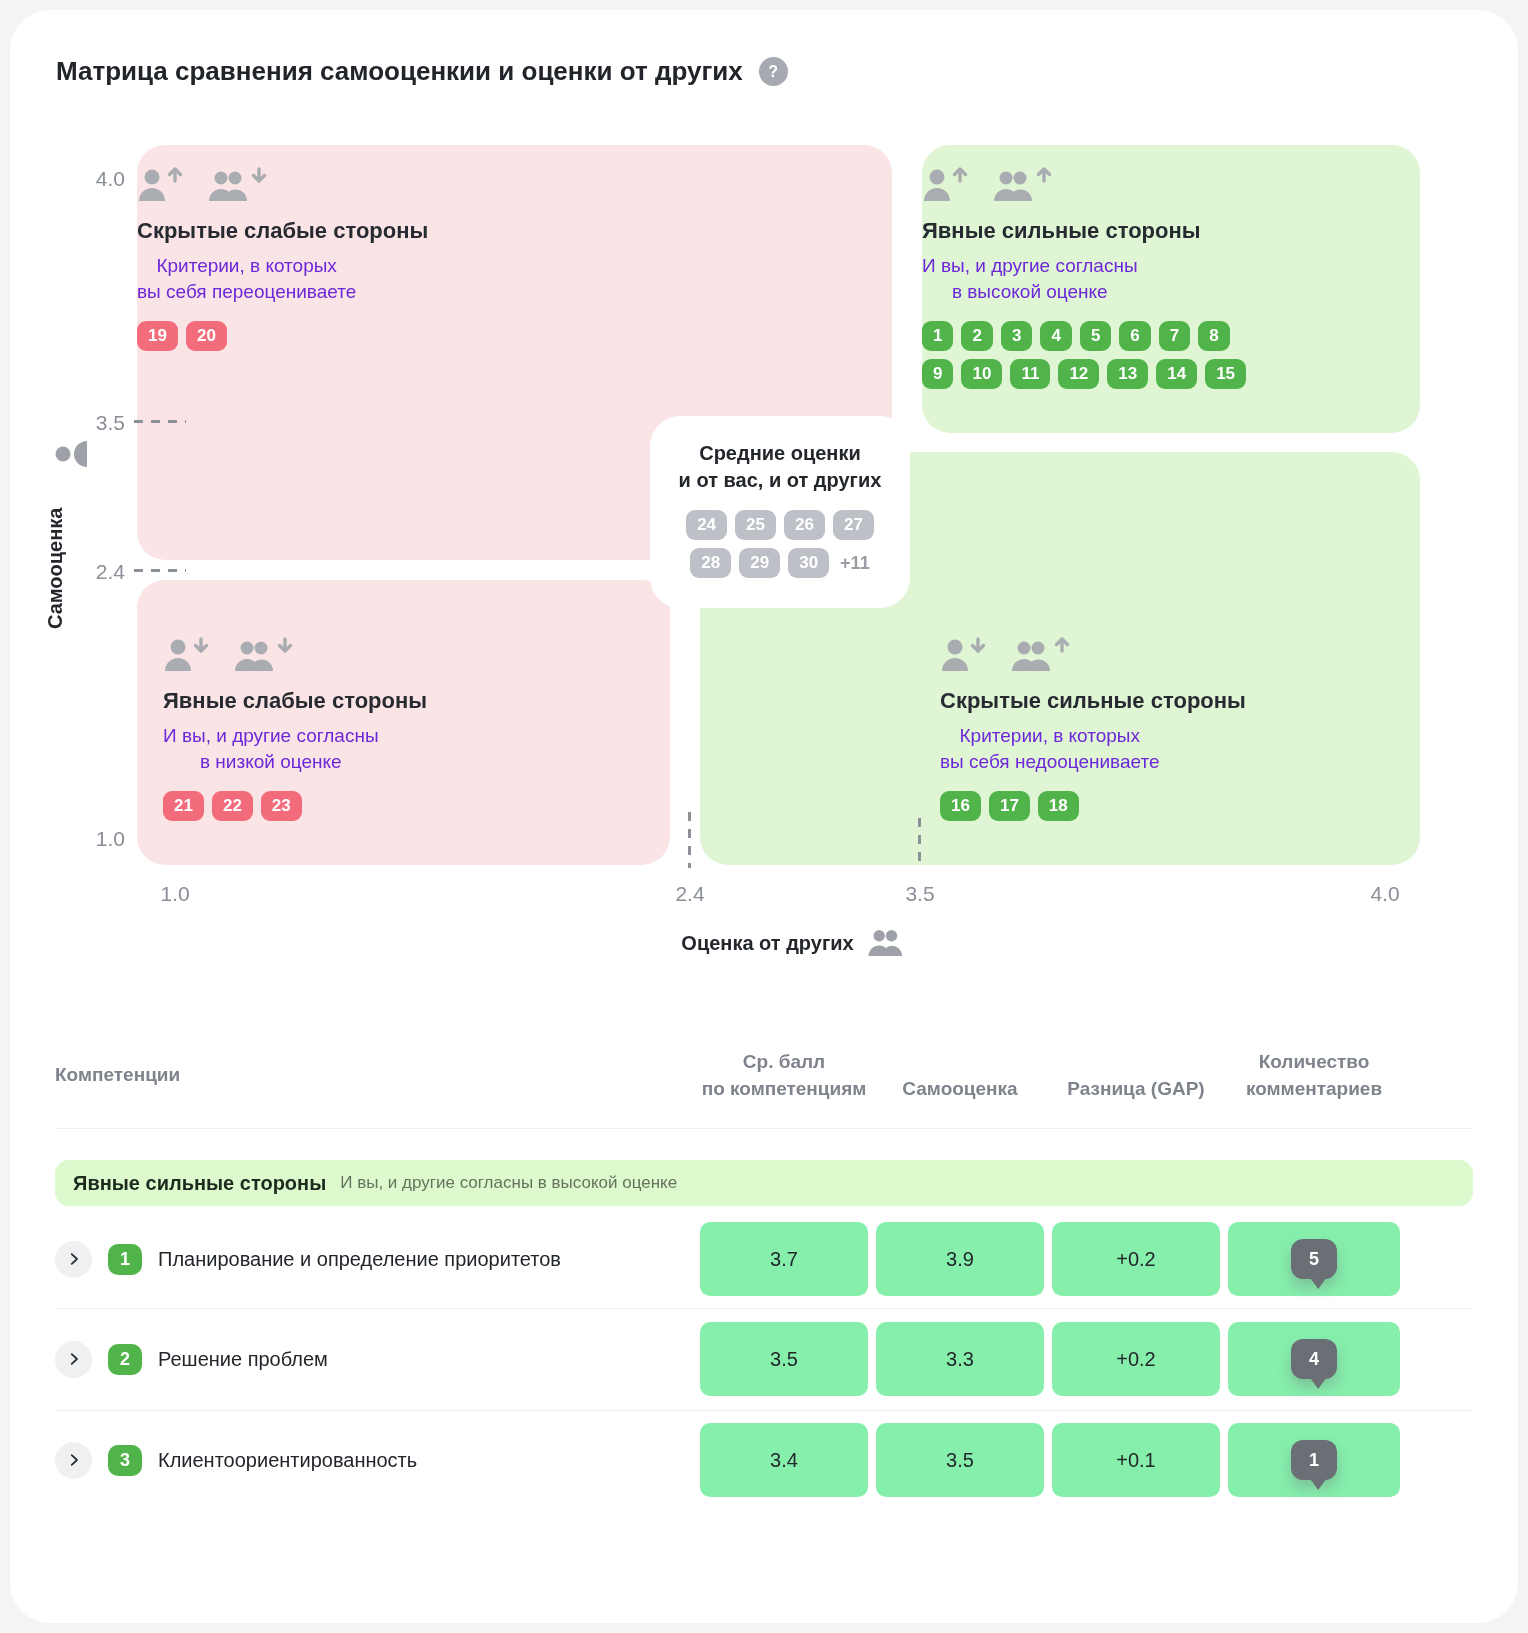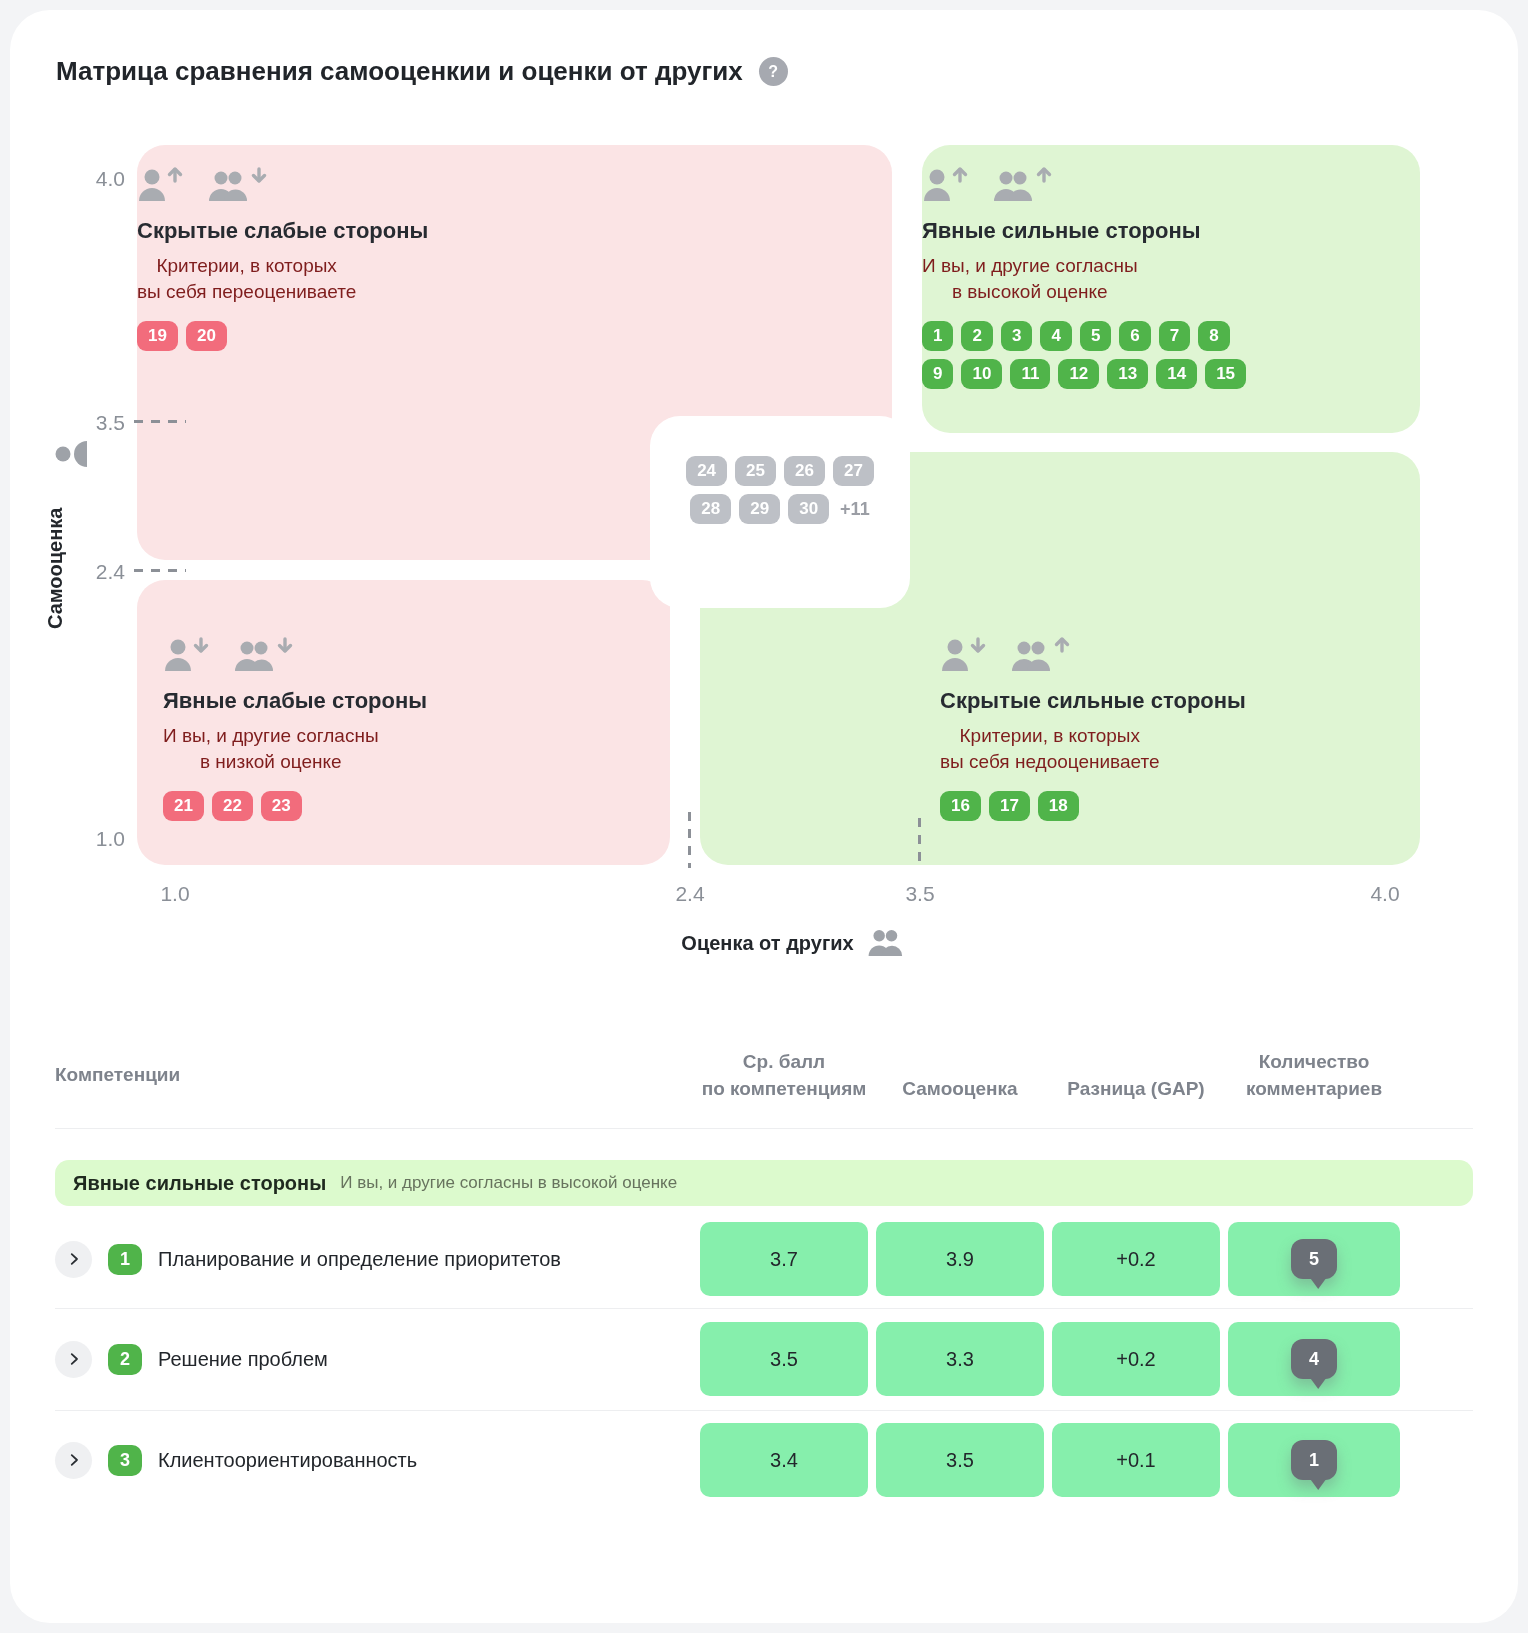--- a/index.html
+++ b/index.html
@@ -35,21 +35,21 @@
     display:flex;flex-direction:column;align-items:center;padding-top:24px;box-sizing:border-box;
   }
   .qcontent{position:absolute;display:flex;flex-direction:column;align-items:flex-start;z-index:3;}
   .qc-tl{left:127px;top:158px;width:480px;}
   .qc-tr{left:912px;top:158px;width:470px;}
   .qc-bl{left:153px;top:628px;width:480px;}
   .qc-br{left:930px;top:628px;width:480px;}
   .qicons{display:flex;align-items:flex-end;gap:26px;margin-bottom:12px;height:38px;}
   .qicons svg{fill:#A9ACB1;}
   .qtitle{font-size:22px;font-weight:700;color:#272B31;margin-bottom:9px;}
-  .qsub{font-size:19px;line-height:26px;color:#7f1d1d;text-align:center;}
+  .qsub{font-size:19px;line-height:26px;color:#6d28d9;text-align:center;}
   .badges{display:flex;gap:8px;margin-top:16px;align-items:center;}
   .badges + .badges{margin-top:8px;}
   .badge{
     height:30px;min-width:31px;padding:0 11px;border-radius:9px;box-sizing:border-box;
     display:flex;align-items:center;justify-content:center;
     color:#fff;font-size:17px;font-weight:700;cursor:pointer;
   }
   .badge.pink{background:#F26C7C;}
   .badge.green{background:#50B44A;}
   .badge.gray{background:#BDC0C6;}
@@ -251,20 +251,24 @@
       <div>вы себя недооцениваете</div>
     </div>
     <div class="badges">
         <span class="badge green">16</span>
         <span class="badge green">17</span>
         <span class="badge green">18</span>
       </div>
   </div>
 
   <div class="tooltip-box">
+    <div class="t-title">
+      <div>Средние оценки</div>
+      <div>и от вас, и от других</div>
+    </div>
     <div class="badges">
         <span class="badge gray">24</span>
         <span class="badge gray">25</span>
         <span class="badge gray">26</span>
         <span class="badge gray">27</span>
       </div>
     <div class="badges">
       <div class="badges" style="margin-top:0">
           <span class="badge gray">28</span>
           <span class="badge gray">29</span>

